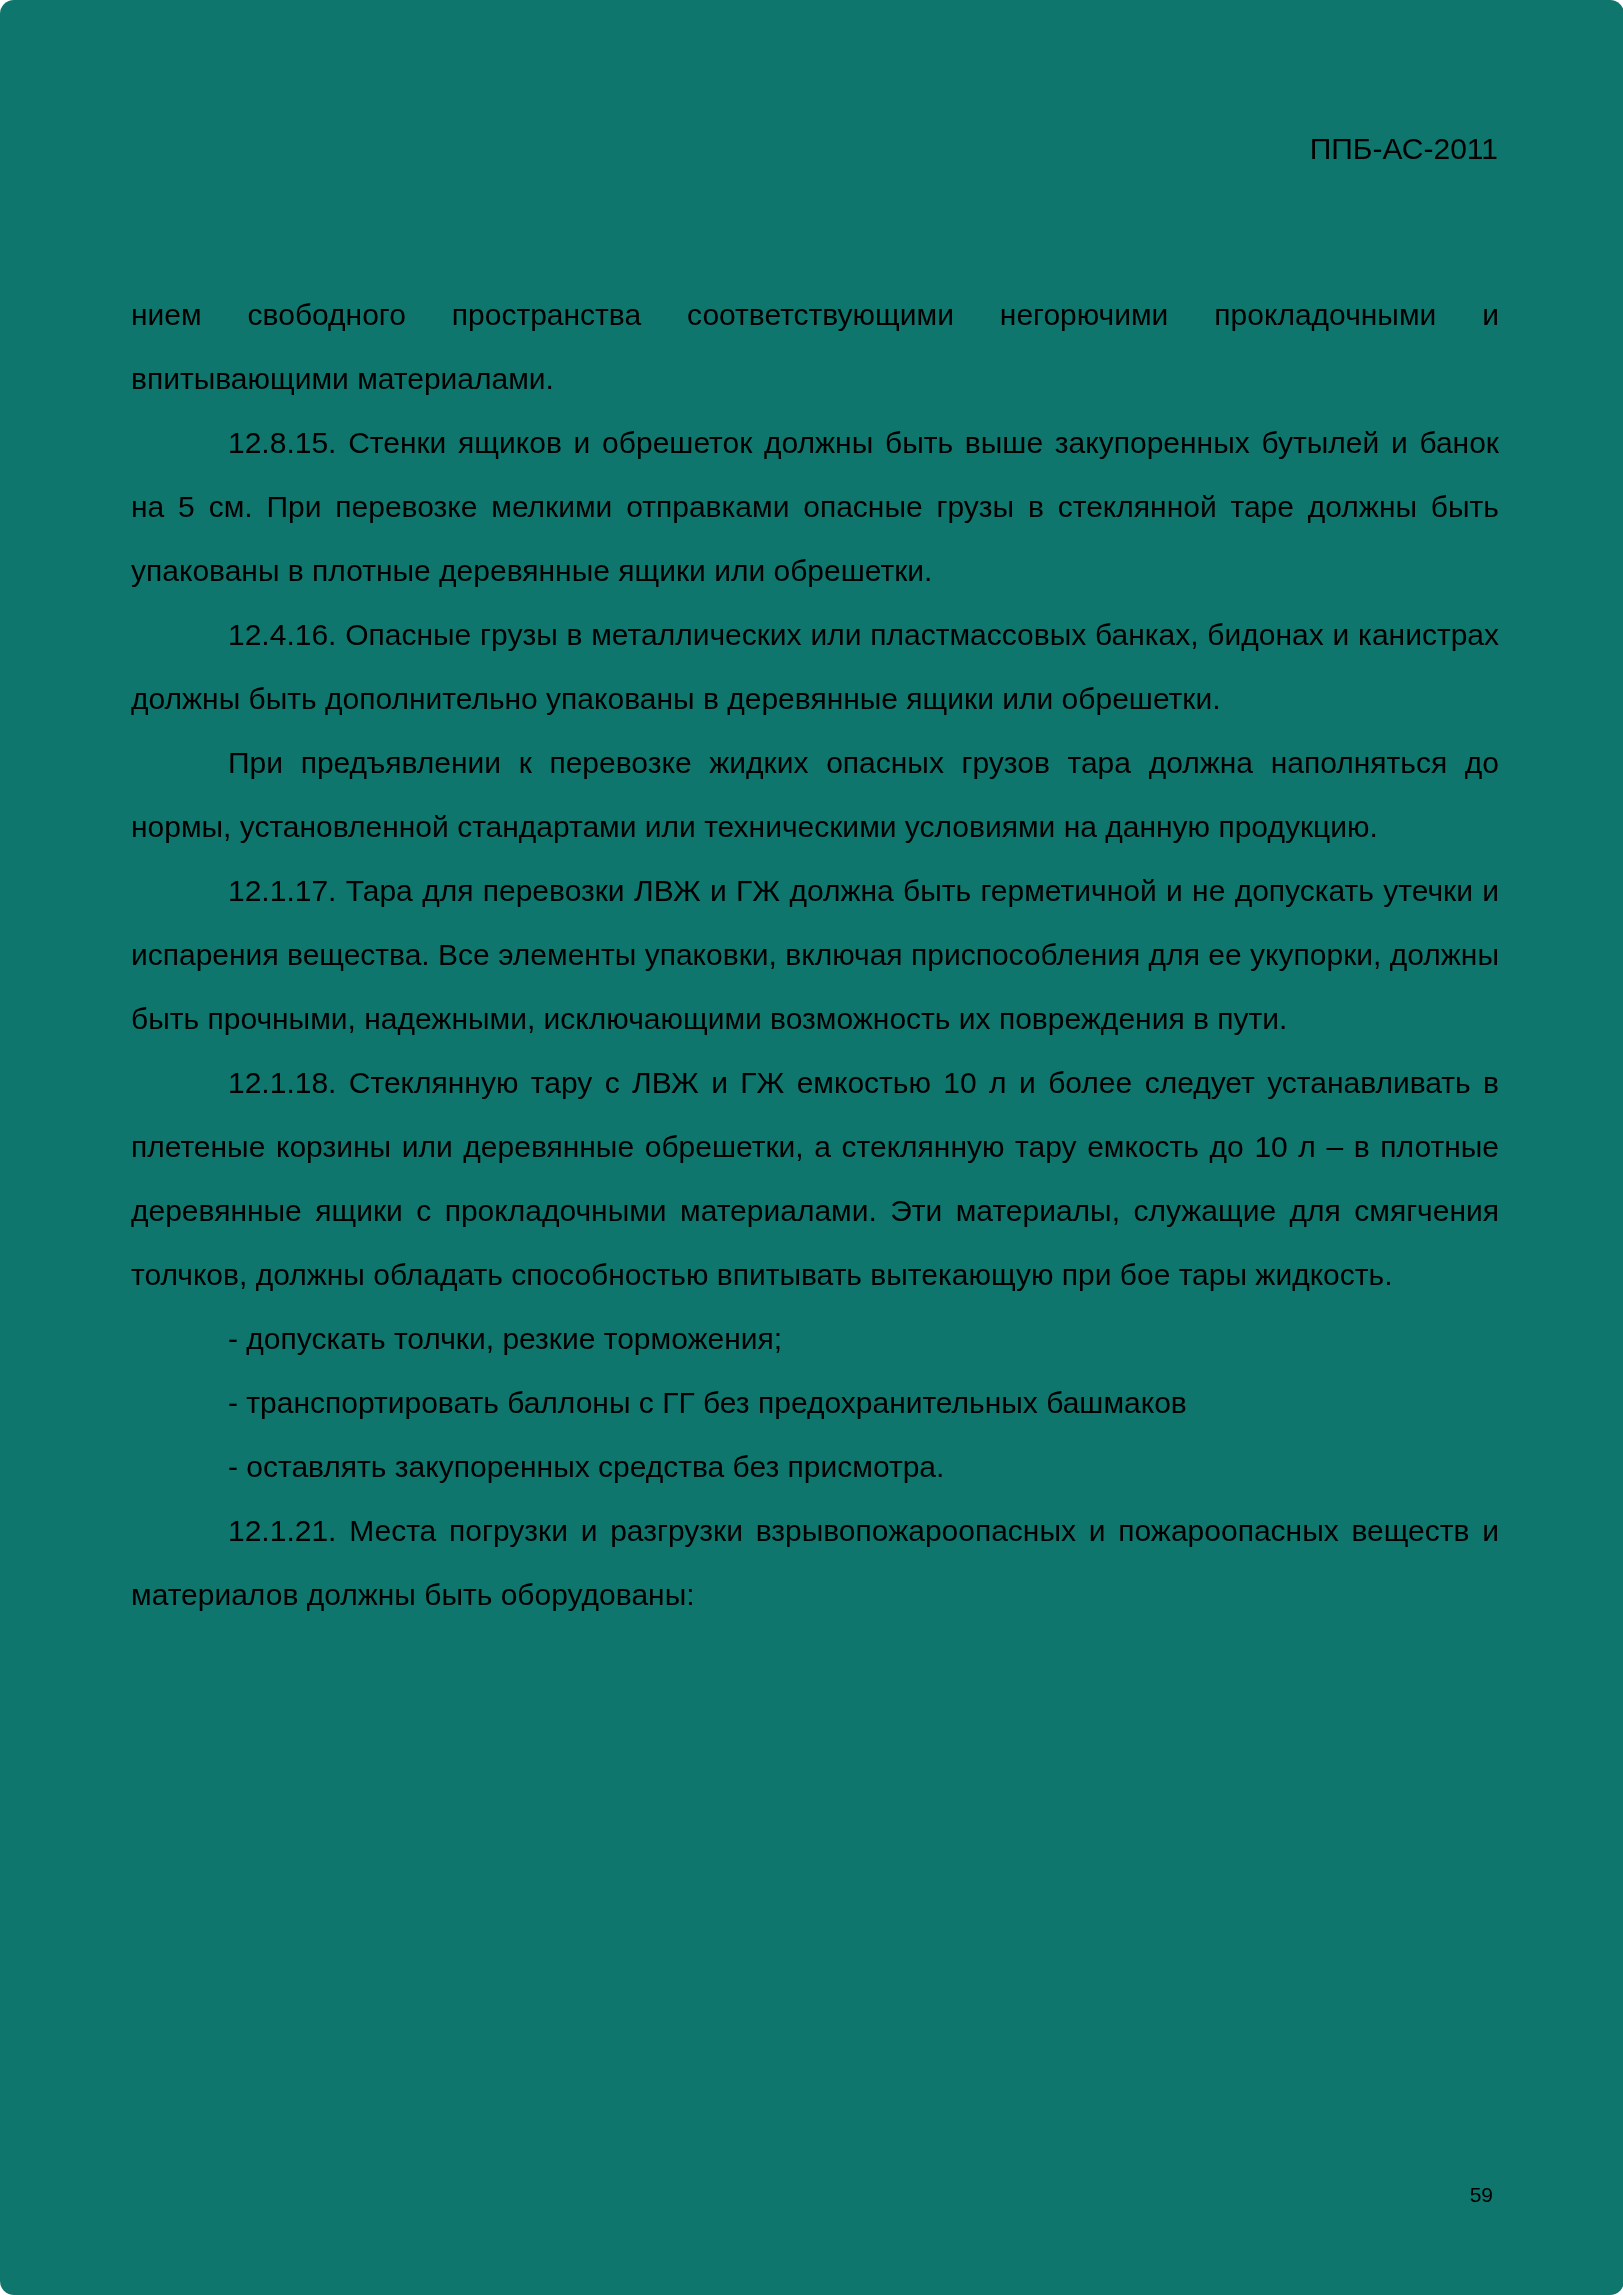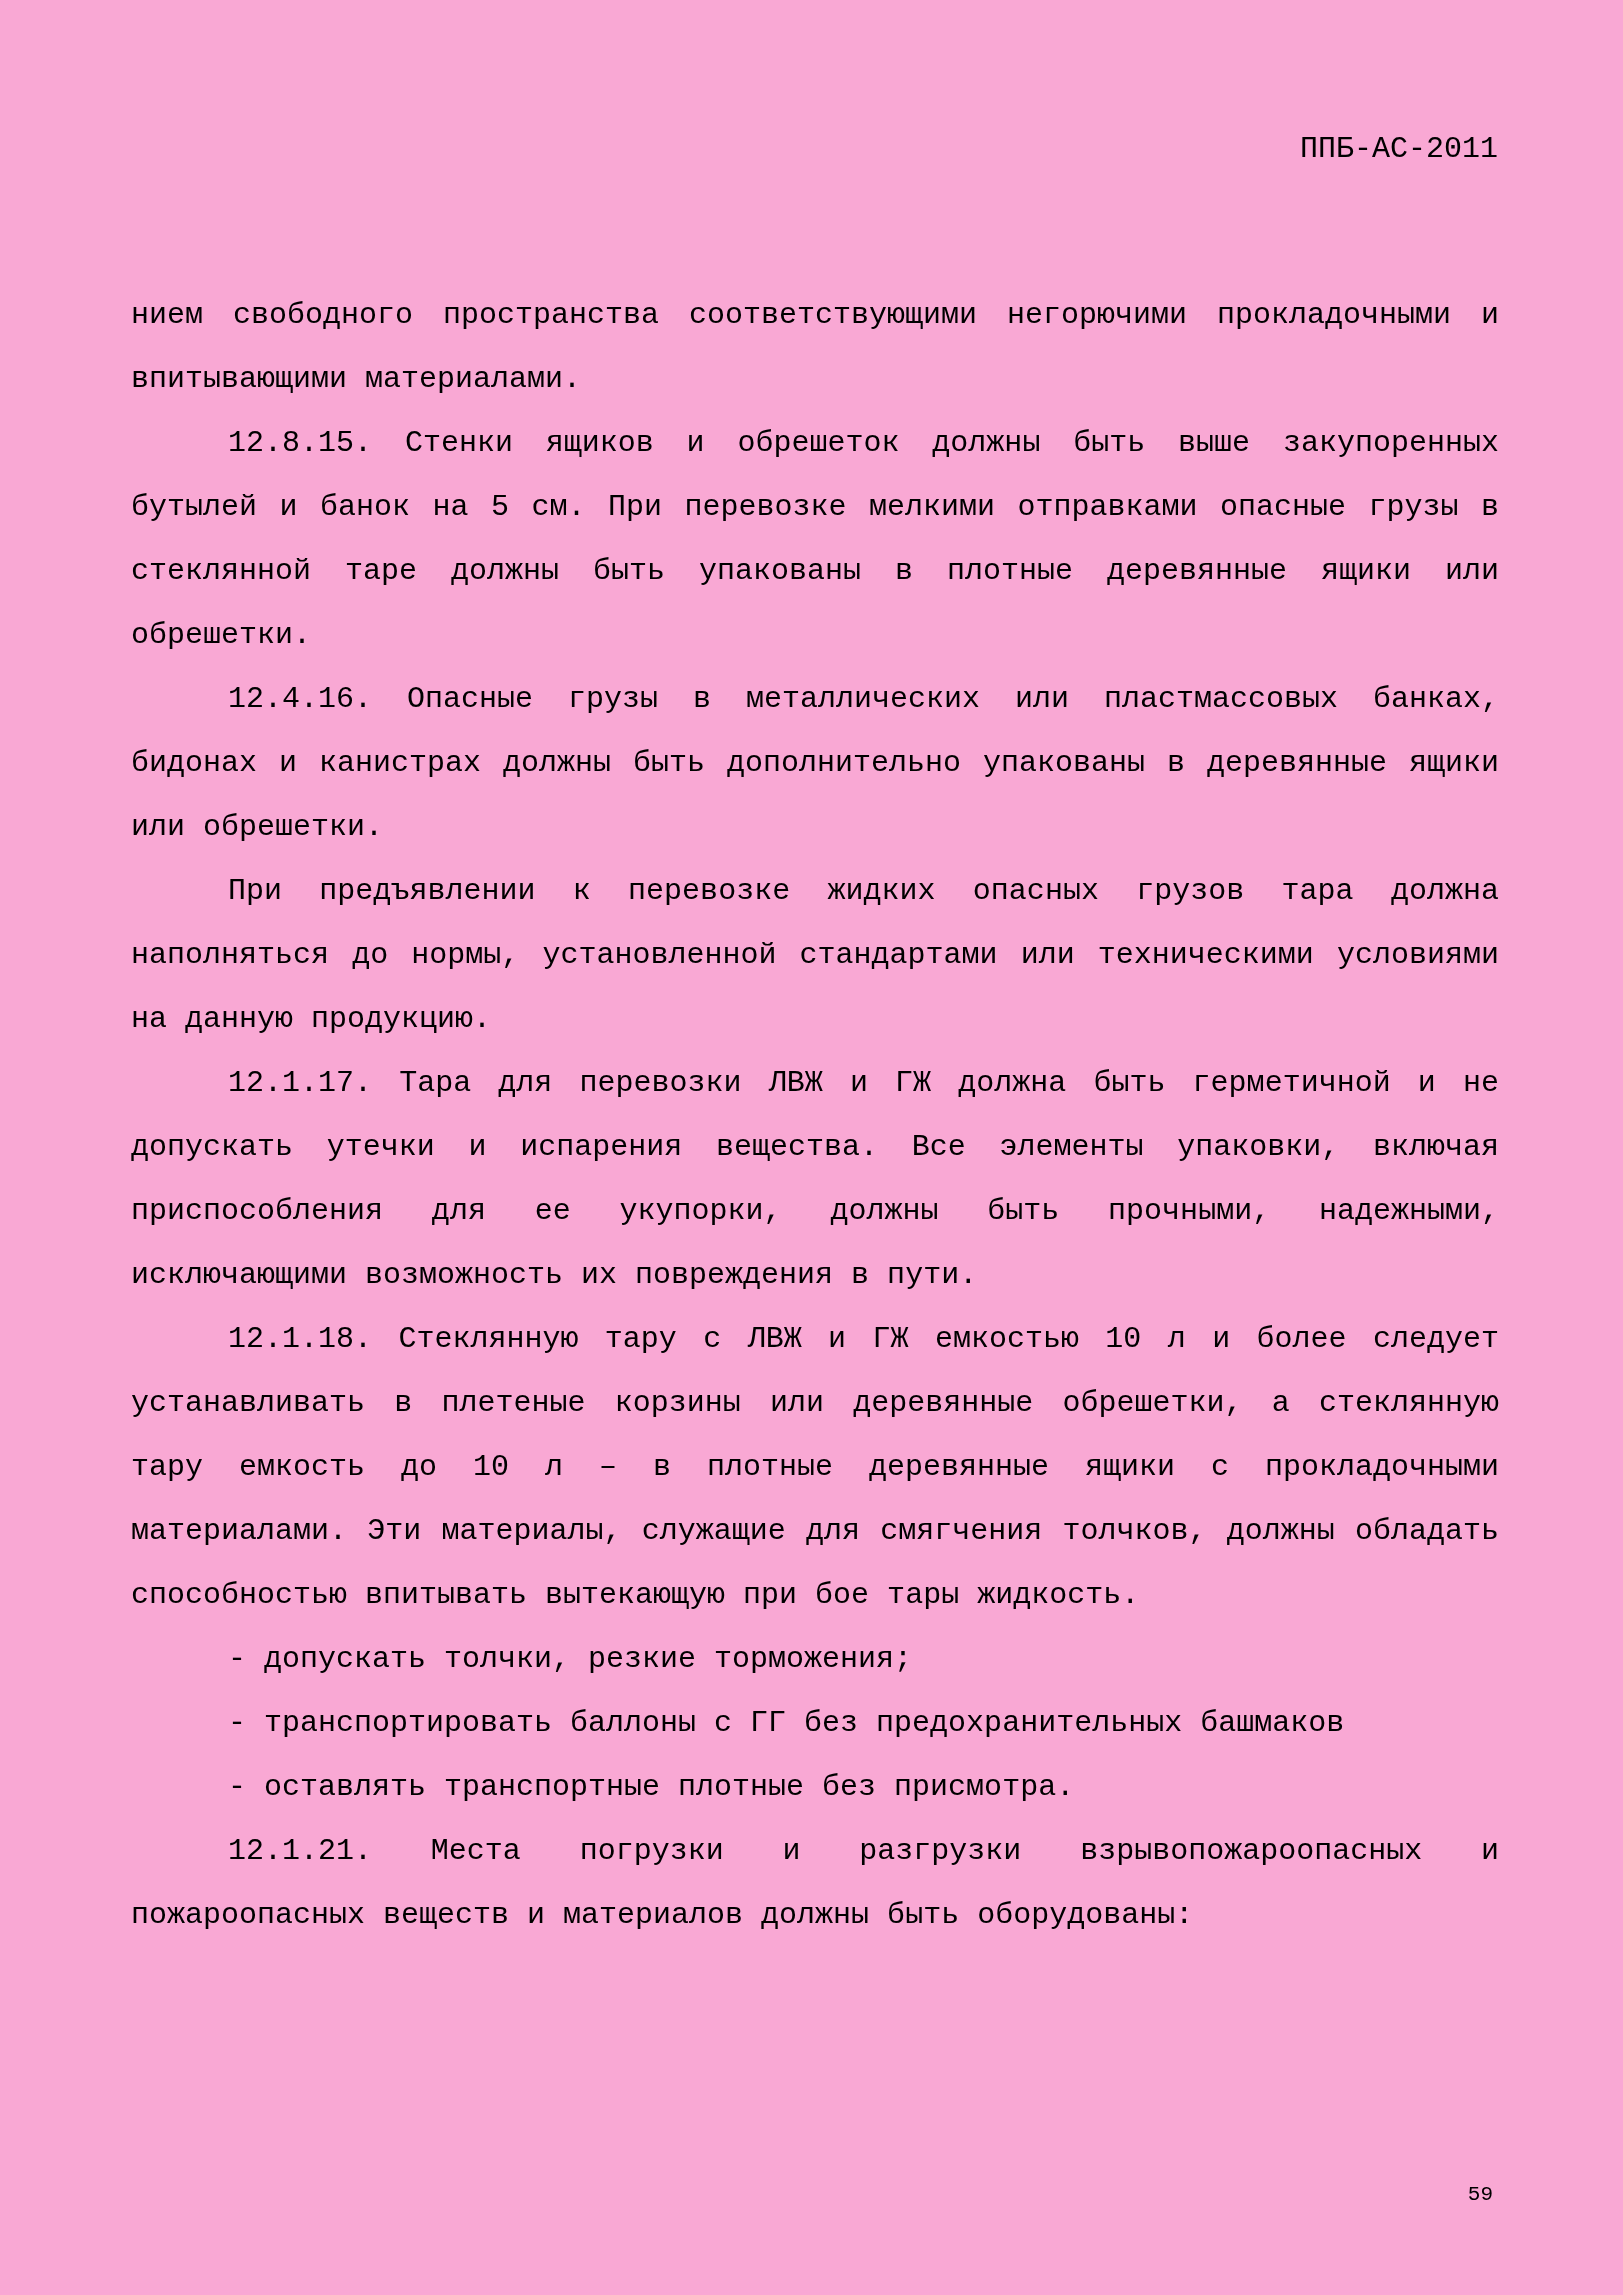--- a/index.html
+++ b/index.html
@@ -9,23 +9,24 @@
   }
   body {
     width: 1624px;
     height: 2295px;
     position: relative;
     overflow: hidden;
   }
   .page {
     position: absolute;
     inset: 0;
-    background: #f9a8d4;
+    background: #0f766e;
     color: #000000;
-    font-family: Liberation Mono, monospace;
+    font-family: Liberation Sans, sans-serif;
+    border-radius: 14px;
   }
   .doc-header {
     position: absolute;
     top: 131px;
     right: 126px;
     font-size: 30px;
     line-height: 1.2;
     text-align: right;
   }
   .doc-body {
@@ -60,19 +61,19 @@
 
   <div class="doc-body">
       <p class="para">нием свободного пространства соответствующими негорючими прокладочными и впитывающими материалами.</p>
       <p class="para indent">12.8.15. Стенки ящиков и обрешеток должны быть выше закупоренных бутылей и банок на 5 см. При перевозке мелкими отправками опасные грузы в стеклянной таре должны быть упакованы в плотные деревянные ящики или обрешетки.</p>
       <p class="para indent">12.4.16. Опасные грузы в металлических или пластмассовых банках, бидонах и канистрах должны быть дополнительно упакованы в деревянные ящики или обрешетки.</p>
       <p class="para indent">При предъявлении к перевозке жидких опасных грузов тара должна наполняться до нормы, установленной стандартами или техническими условиями на данную продукцию.</p>
       <p class="para indent">12.1.17. Тара для перевозки ЛВЖ и ГЖ должна быть герметичной и не допускать утечки и испарения вещества. Все элементы упаковки, включая приспособления для ее укупорки, должны быть прочными, надежными, исключающими возможность их повреждения в пути.</p>
       <p class="para indent">12.1.18. Стеклянную тару с ЛВЖ и ГЖ емкостью 10 л и более следует устанавливать в плетеные корзины или деревянные обрешетки, а стеклянную тару емкость до 10 л – в плотные деревянные ящики с прокладочными материалами. Эти материалы, служащие для смягчения толчков, должны обладать способностью впитывать вытекающую при бое тары жидкость.</p>
       <p class="para indent">- допускать толчки, резкие торможения;</p>
       <p class="para indent">- транспортировать баллоны с ГГ без предохранительных башмаков</p>
-      <p class="para indent">- оставлять транспортные плотные без присмотра.</p>
+      <p class="para indent">- оставлять закупоренных средства без присмотра.</p>
       <p class="para indent">12.1.21. Места погрузки и разгрузки взрывопожароопасных и пожароопасных веществ и материалов должны быть оборудованы:</p>
     </div>
 
   <div class="page-number">59</div>
 </div>
 
 
 </body></html>

